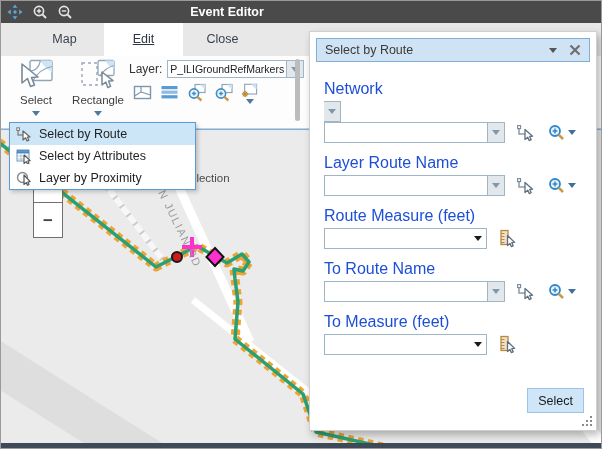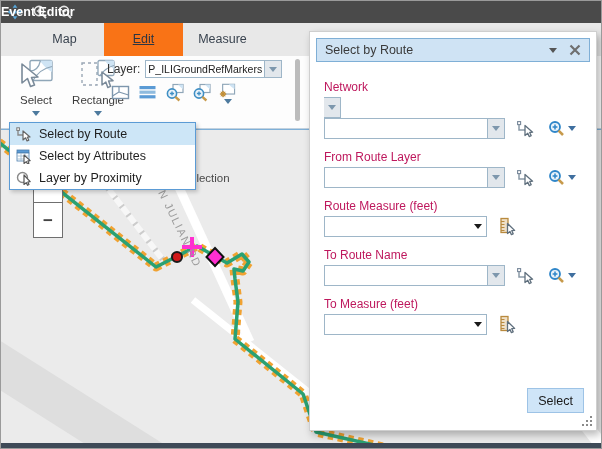--- a/index.html
+++ b/index.html
@@ -5,35 +5,35 @@
   html,body{margin:0;padding:0;background:#d7d7d7;}
   .app{position:relative;width:602px;height:449px;overflow:hidden;background:#fff;
        font-family:"Liberation Sans", sans-serif; -webkit-font-smoothing:antialiased;
        border:1px solid #9a9a9a; box-sizing:border-box;}
 
   
   .topbar{position:absolute;left:0;top:0;width:602px;height:22px;background:#4a4a4a;}
   .topbar .tb-icons{position:absolute;left:6px;top:0;height:22px;display:flex;align-items:center;gap:9px;}
   .tb-icon{width:16px;height:16px;display:block;}
   .topbar-title{position:absolute;left:0;top:0;width:452px;height:22px;line-height:22px;
-       color:#fff;font-size:12.5px;font-weight:700;}
+       text-align:center;color:#fff;font-size:12.5px;font-weight:700;}
 
   
   .tabbar{position:absolute;left:0;top:22px;width:602px;height:33px;background:#e8e8e8;display:flex;padding-left:24px;box-sizing:border-box;}
   .tab{width:79px;height:45px;line-height:33px;text-align:center;font-size:12.5px;color:#39434f;cursor:default;}
-  .tab.active{background:#f97316;color:#2d3643;text-decoration:underline;}
+  .tab.active{background:#ffffff;color:#2d3643;text-decoration:underline;}
 
   
   .ribbon{position:absolute;left:0;top:55px;width:602px;height:73px;background:#fdfdfd;border-bottom:1px solid #c3d2df;box-sizing:border-box;}
   .bigbtn{position:absolute;top:3px;text-align:center;color:#3c3c3c;font-size:11.5px;}
   .bigbtn .icon{display:block;margin:0 auto;}
   .bigbtn .lbl{display:block;margin-top:1px;}
   .caret{width:0;height:0;border-left:4px solid transparent;border-right:4px solid transparent;border-top:5px solid #4d7a9e;display:inline-block;}
   .bigbtn .caret{margin-top:3px;}
-  .rib-right{position:absolute;left:106px;top:4px;}
+  .rib-right{position:absolute;left:128px;top:4px;}
   .layer-row{display:flex;align-items:center;gap:5px;font-size:12px;color:#333;}
   .layer-combo{display:flex;width:137px;height:18px;}
   .layer-combo .val{flex:1;border:1px solid #9eb6c8;background:#fff;font-size:10.5px;color:#222;
         line-height:16px;padding:0 2px;white-space:nowrap;overflow:hidden;box-sizing:border-box;}
   .combo-btn{width:17px;background:#e2e7ec;border:1px solid #9eb6c8;border-left:none;display:flex;align-items:center;justify-content:center;box-sizing:border-box;}
   .combo-btn .caret{border-top-color:#7d97ad;}
   .chk-row{display:flex;align-items:center;gap:5px;margin-top:5px;font-size:11.5px;color:#333;}
   .chk{width:13px;height:13px;background:#fff;border:1px solid #6ea3cc;box-sizing:border-box;}
   .icons-row{display:flex;align-items:flex-start;gap:8px;margin-top:5px;margin-left:4px;}
   .sm-icon{width:19px;height:19px;display:block;}
@@ -60,21 +60,21 @@
 
   
   .panel{position:absolute;left:308px;top:30px;width:288px;height:400px;background:#fff;border:1px solid #cfcfcf;
       box-shadow:3px 4px 8px rgba(0,0,0,.28);z-index:20;box-sizing:border-box;}
   .panel-title{margin:6px;height:24px;background:#cfe3f4;border:1px solid #7fafd6;display:flex;align-items:center;
       padding:0 8px;font-size:12.5px;color:#3a3a3a;box-sizing:border-box;}
   .panel-title .sp{flex:1;}
   .panel-title .caret{border-top-color:#555;margin-right:12px;}
   .p-close{width:12px;height:12px;display:block;}
   .panel-body{padding:6px 14px 0 14px;}
-  .f-label{font-size:12px;color:#be185d;margin:11px 0 3px 0;}
+  .f-label{font-size:16px;color:#1d4ed8;margin:11px 0 3px 0;}
   .f-label:first-child{margin-top:6px;}
   .field-row{display:flex;align-items:center;}
   .combo{display:flex;height:21px;}
   .combo .val{flex:1;border:1px solid #9eb6c8;background:#fff;font-size:12px;color:#222;line-height:19px;padding:0 4px;box-sizing:border-box;white-space:nowrap;overflow:hidden;}
   .combo.w-route{width:181px;}
   .combo.w-meas{width:163px;position:relative;}
   .combo.w-net{width:163px;}
   .combo.w-meas .val{padding-right:16px;}
   .meas-arrow{position:absolute;right:5px;top:8px;width:0;height:0;border-left:4px solid transparent;border-right:4px solid transparent;border-top:5px solid #1a1a1a;}
   .fld-icon{width:19px;height:19px;display:block;margin-left:11px;}
@@ -137,21 +137,21 @@
         <path d="M4.8 7 H9.2" stroke="#e6e6e6" stroke-width="1.4"></path>
         <line x1="10.4" y1="10.4" x2="14" y2="14" stroke="#e6e6e6" stroke-width="2"></line>
       </svg>
     </div>
     <div class="topbar-title">Event Editor</div>
   </div>
 
   <div class="tabbar">
     <div class="tab">Map</div>
     <div class="tab active">Edit</div>
-    <div class="tab">Measure</div>
+    <div class="tab">Close</div>
   </div>
 
   <div class="ribbon">
 
     <div class="bigbtn" style="left:8px;width:54px;">
       <svg class="icon" width="36" height="34" viewBox="0 0 36 34">
         <rect x="12" y="1.5" width="22" height="20" rx="1.5" fill="#fff" stroke="#8fa6b8" stroke-width="1.4"></rect>
         <path d="M22 1.5 L34 1.5 L34 13 C28 9.5 25 6 22 1.5 Z" fill="#cfe4f4"></path>
         <path d="M15 21.5 C20 13 26 9 34 7.5 M12 12 C18 12 21 8 22.5 1.5" stroke="#8fa6b8" stroke-width="1.2" fill="none"></path>
         <path d="M4 5 L4 24 L9.5 19.5 L12.5 27.5 L16.5 26 L13.5 18.5 L20 18 Z" fill="#fff" stroke="#7a8a99" stroke-width="1.6" stroke-linejoin="round"></path>
@@ -285,21 +285,21 @@
         <div class="mag-group">
           <svg width="17" height="17" viewBox="0 0 17 17">
             <circle cx="7" cy="7" r="5" fill="#eaf3fa" stroke="#2f86c9" stroke-width="1.8"></circle>
             <path d="M7 4.6 V9.4 M4.6 7 H9.4" stroke="#2f86c9" stroke-width="1.5"></path>
             <line x1="10.6" y1="10.6" x2="15" y2="15" stroke="#c79a4b" stroke-width="2.6"></line>
           </svg>
           <span class="caret"></span>
         </div>
       </div>
 
-      <div class="f-label">From Route Layer</div>
+      <div class="f-label">Layer Route Name</div>
       <div class="field-row">
         <div class="combo w-route">
           <div class="val"></div>
           <div class="combo-btn">
               <span class="caret"></span>
             </div>
         </div>
         <svg class="fld-icon" viewBox="0 0 19 19">
           <path d="M3 4 L3 11 L9 11" fill="none" stroke="#8a9aa8" stroke-width="1.5"></path>
           <rect x="1.6" y="2.6" width="3" height="3" fill="#fff" stroke="#78889a" stroke-width="1.1"></rect>

